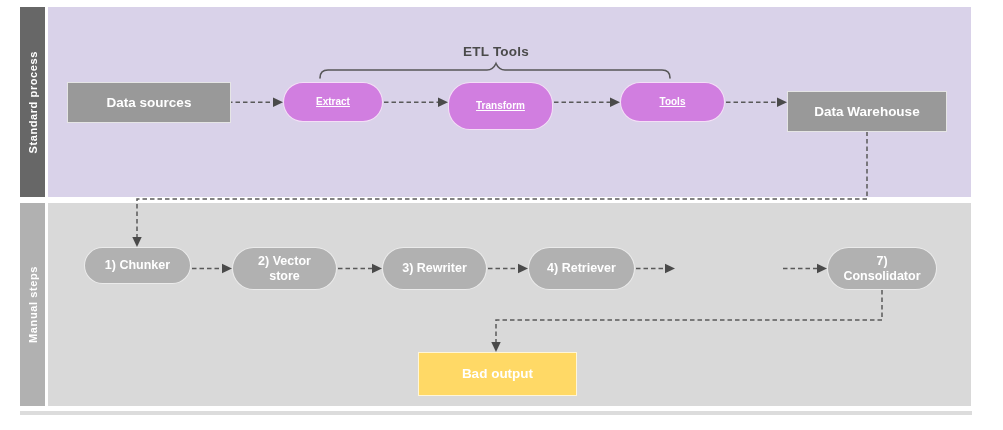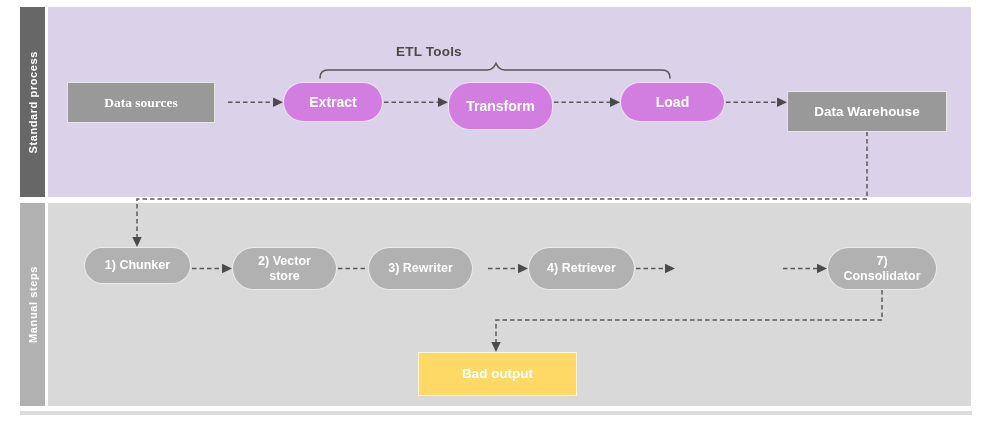--- a/index.html
+++ b/index.html
@@ -32,39 +32,39 @@
   .bottom-strip{position:absolute;left:20px;top:411px;width:952px;height:4px;background:#dcdcdc;}
 
   .node{
     position:absolute;display:flex;align-items:center;justify-content:center;
     color:#ffffff;font-weight:bold;text-align:center;line-height:1.15;
     box-sizing:border-box;border:1.5px solid rgba(255,255,255,0.75);
   }
   .rect{border-radius:0;}
   .pill{border-radius:22px;}
   .gray{background:var(--gray-box);font-size:13.5px;}
-  .purple{background:var(--etl-pill);font-size:14px;}
+  .purple{background:var(--etl-pill);font-size:10px;text-decoration:underline;}
   .step{background:var(--gray-pill);font-size:12.5px;}
   .yellow{background:var(--bad-output);font-size:13.5px;}
 
-  .n-data-sources{left:67px;top:82px;width:148px;height:41px;font-family:Liberation Serif, serif;}
+  .n-data-sources{left:67px;top:82px;width:164px;height:41px;}
   .n-extract{left:283px;top:82px;width:100px;height:40px;}
   .n-transform{left:448px;top:82px;width:105px;height:48px;}
   .n-load{left:620px;top:82px;width:105px;height:40px;}
   .n-data-warehouse{left:787px;top:91px;width:160px;height:41px;}
   .n-chunker{left:84px;top:247px;width:107px;height:37px;}
   .n-vector-store{left:232px;top:247px;width:105px;height:43px;padding:0 12px;}
-  .n-rewriter{left:368px;top:247px;width:105px;height:43px;}
+  .n-rewriter{left:382px;top:247px;width:105px;height:43px;}
   .n-retriever{left:528px;top:247px;width:107px;height:43px;}
   .n-reranker{left:675px;top:247px;width:107px;height:43px;}
   .n-consolidator{left:827px;top:247px;width:110px;height:43px;padding:0 14px;}
   .n-bad-output{left:418px;top:352px;width:159px;height:44px;}
 
   .etl-label{
-    position:absolute;left:396px;top:44px;width:200px;text-align:left;
+    position:absolute;left:396px;top:44px;width:200px;text-align:center;
     color:var(--label-dark);font-weight:bold;font-size:13.5px;letter-spacing:0.2px;
   }
   svg.overlay{position:absolute;left:0;top:0;pointer-events:none;}
   .dash{stroke:var(--connector);stroke-width:1.5;fill:none;stroke-dasharray:4.5 3;}
   .brace{stroke:#575757;stroke-width:1.6;fill:none;stroke-linecap:round;}
   .head{fill:#4a4a4a;stroke:none;}
 </style>
 </head>
 <body>
 
@@ -116,21 +116,21 @@
 
     <path class="dash" d="M 882 290 V 320 H 496 V 343"></path>
     <polygon class="head" points="496,352 491.3,342 500.7,342"></polygon>
   </svg>
 
   <div class="etl-label">ETL Tools</div>
 
   <div class="node rect gray n-data-sources">Data sources</div>
   <div class="node pill purple n-extract">Extract</div>
   <div class="node pill purple n-transform">Transform</div>
-  <div class="node pill purple n-load">Load</div>
+  <div class="node pill purple n-load">Tools</div>
   <div class="node rect gray n-data-warehouse">Data Warehouse</div>
 
   <div class="node pill step n-chunker">1) Chunker</div>
   <div class="node pill step n-vector-store">2) Vector store</div>
   <div class="node pill step n-rewriter">3) Rewriter</div>
   <div class="node pill step n-retriever">4) Retriever</div>
   <div class="node pill step n-consolidator">7) Consolidator</div>
   <div class="node rect yellow n-bad-output">Bad output</div>
 
 </div>

